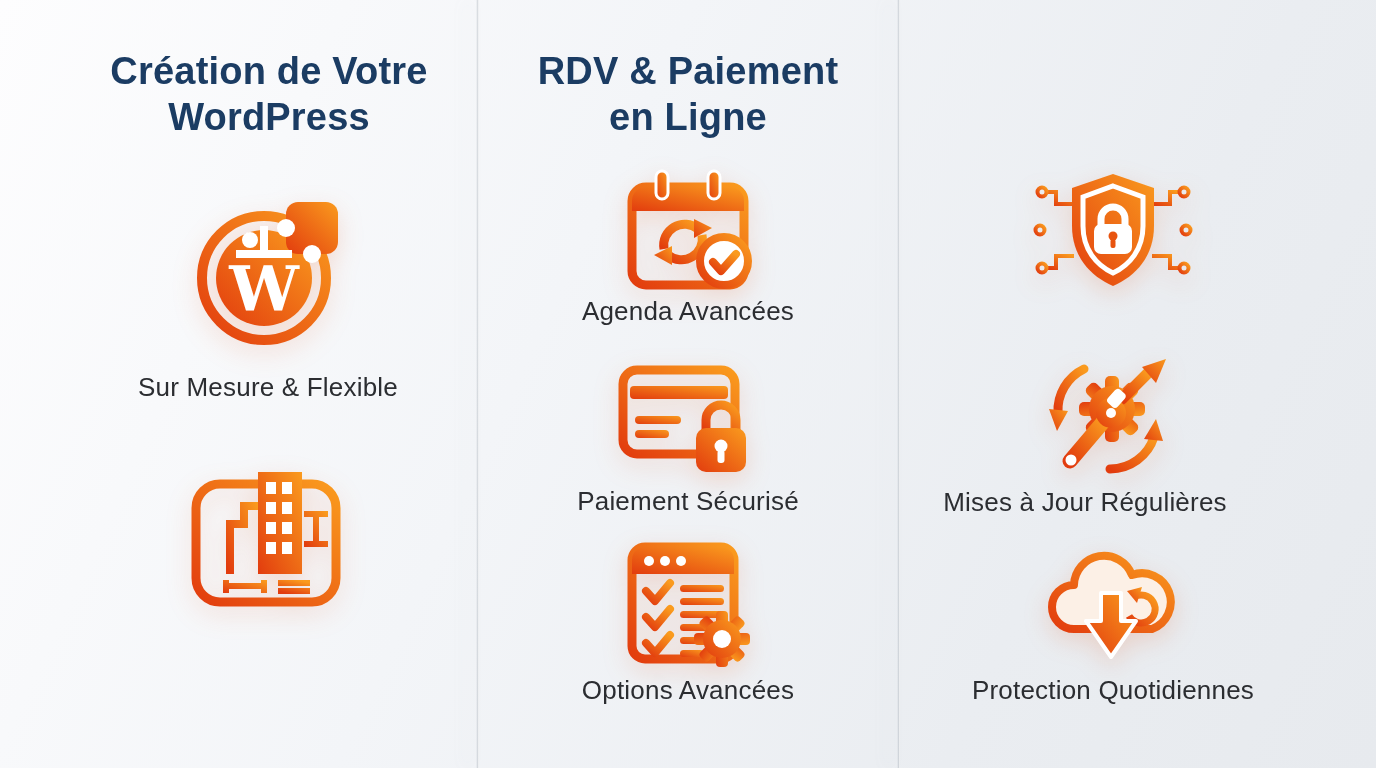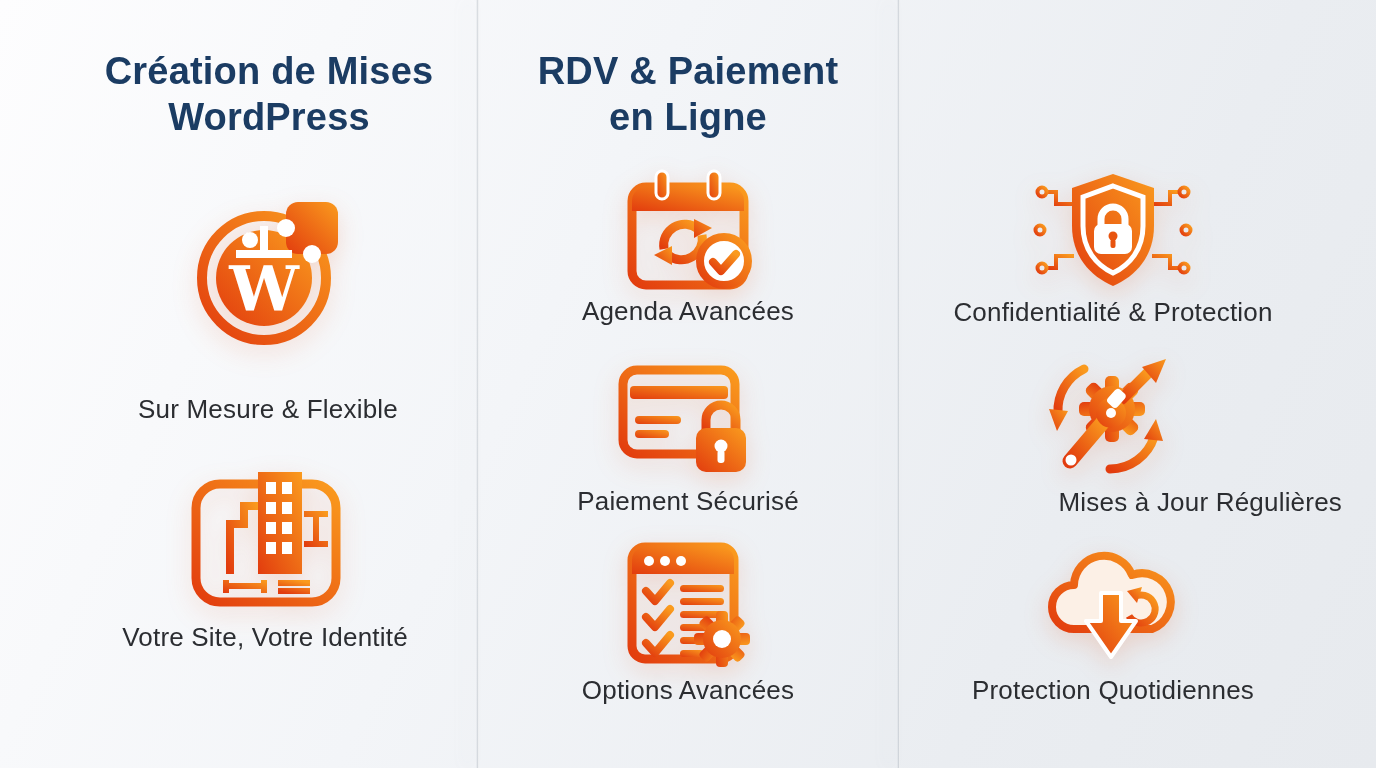--- a/index.html
+++ b/index.html
@@ -24,48 +24,48 @@
     color:#1b3c63;text-align:center;white-space:pre-line;
     letter-spacing:0.2px;
   }
   .t1{left:69px;top:48px;width:400px;}
   .t2{left:488px;top:48px;width:400px;text-align:center;}
   .t3{left:913px;top:48px;width:400px;}
   .label{
     position:absolute;width:458px;text-align:center;
     font-size:26px;color:#2b2d31;letter-spacing:0.2px;
   }
-  .l-1a{left:39px;top:372px;margin-top:22px;}
+  .l-1a{left:39px;top:372px;}
   .l-1b{left:36px;top:622px;}
   .l-2a{left:459px;top:296px;}
   .l-2b{left:459px;top:486px;}
   .l-2c{left:459px;top:675px;}
   .l-3a{left:884px;top:297px;}
-  .l-3b{left:884px;top:487px;text-align:right;}
+  .l-3b{left:856px;top:487px;}
   .l-3c{left:884px;top:675px;}
   .icon{position:absolute;filter:drop-shadow(0 8px 12px rgba(230,90,30,0.18));}
   .icon svg{display:block;width:100%;height:100%;}
   .i-wp{left:190px;top:196px;width:152px;height:152px;}
   .i-building{left:190px;top:460px;width:152px;height:150px;}
   .i-cal{left:622px;top:167px;width:132px;height:126px;}
   .i-card{left:618px;top:364px;width:140px;height:114px;}
   .i-check{left:624px;top:541px;width:128px;height:127px;}
   .i-shield{left:1030px;top:170px;width:166px;height:122px;}
   .i-gear{left:1048px;top:357px;width:128px;height:123px;}
   .i-cloud{left:1044px;top:543px;width:134px;height:124px;}
 </style>
 </head>
 <body>
 
 <div class="canvas">
 
   <div class="divider d1"></div>
   <div class="divider d2"></div>
 
-  <h1 class="col-title t1">Création de Mises
+  <h1 class="col-title t1">Création de Votre
 WordPress</h1>
   <h1 class="col-title t2">RDV &amp; Paiement
 en Ligne</h1>
 
   <div class="icon i-wp">
     <svg viewBox="0 0 152 152" xmlns="http://www.w3.org/2000/svg">
       <defs>
           <linearGradient id="g1" x1="0" y1="1" x2="1" y2="0">
         <stop offset="0" stop-color="#e23c0e"></stop>
             <stop offset="1" stop-color="#fa9b1e"></stop>
@@ -263,21 +263,19 @@
       </linearGradient>
         </defs>
       <path d="M30 86 A22 22 0 0 1 30 42 A30 30 0 0 1 88 32 A20 20 0 0 1 108 86 Z" fill="#fcf0e6" stroke="url(#g8)" stroke-width="8" stroke-linejoin="round"></path>
       <path d="M90 54 a14 14 0 1 1 -5 19" stroke="url(#g8)" stroke-width="7" fill="none"></path>
       <polygon points="83,48 98,44 93,60" fill="url(#g8)"></polygon>
       <path d="M57 50 h20 v28 h15 l-25 36 l-25 -36 h15 Z" fill="url(#g8)" stroke="#fff" stroke-width="4" stroke-linejoin="round"></path>
     </svg>
   </div>
 
   <div class="label l-1a">Sur Mesure &amp; Flexible</div>
-  <div class="label l-1b">Votre Site, Votre Identité</div>
   <div class="label l-2a">Agenda Avancées</div>
   <div class="label l-2b">Paiement Sécurisé</div>
   <div class="label l-2c">Options Avancées</div>
-  <div class="label l-3a">Confidentialité &amp; Protection</div>
   <div class="label l-3b">Mises à Jour Régulières</div>
   <div class="label l-3c">Protection Quotidiennes</div>
 
 </div>
 
 </body></html>

